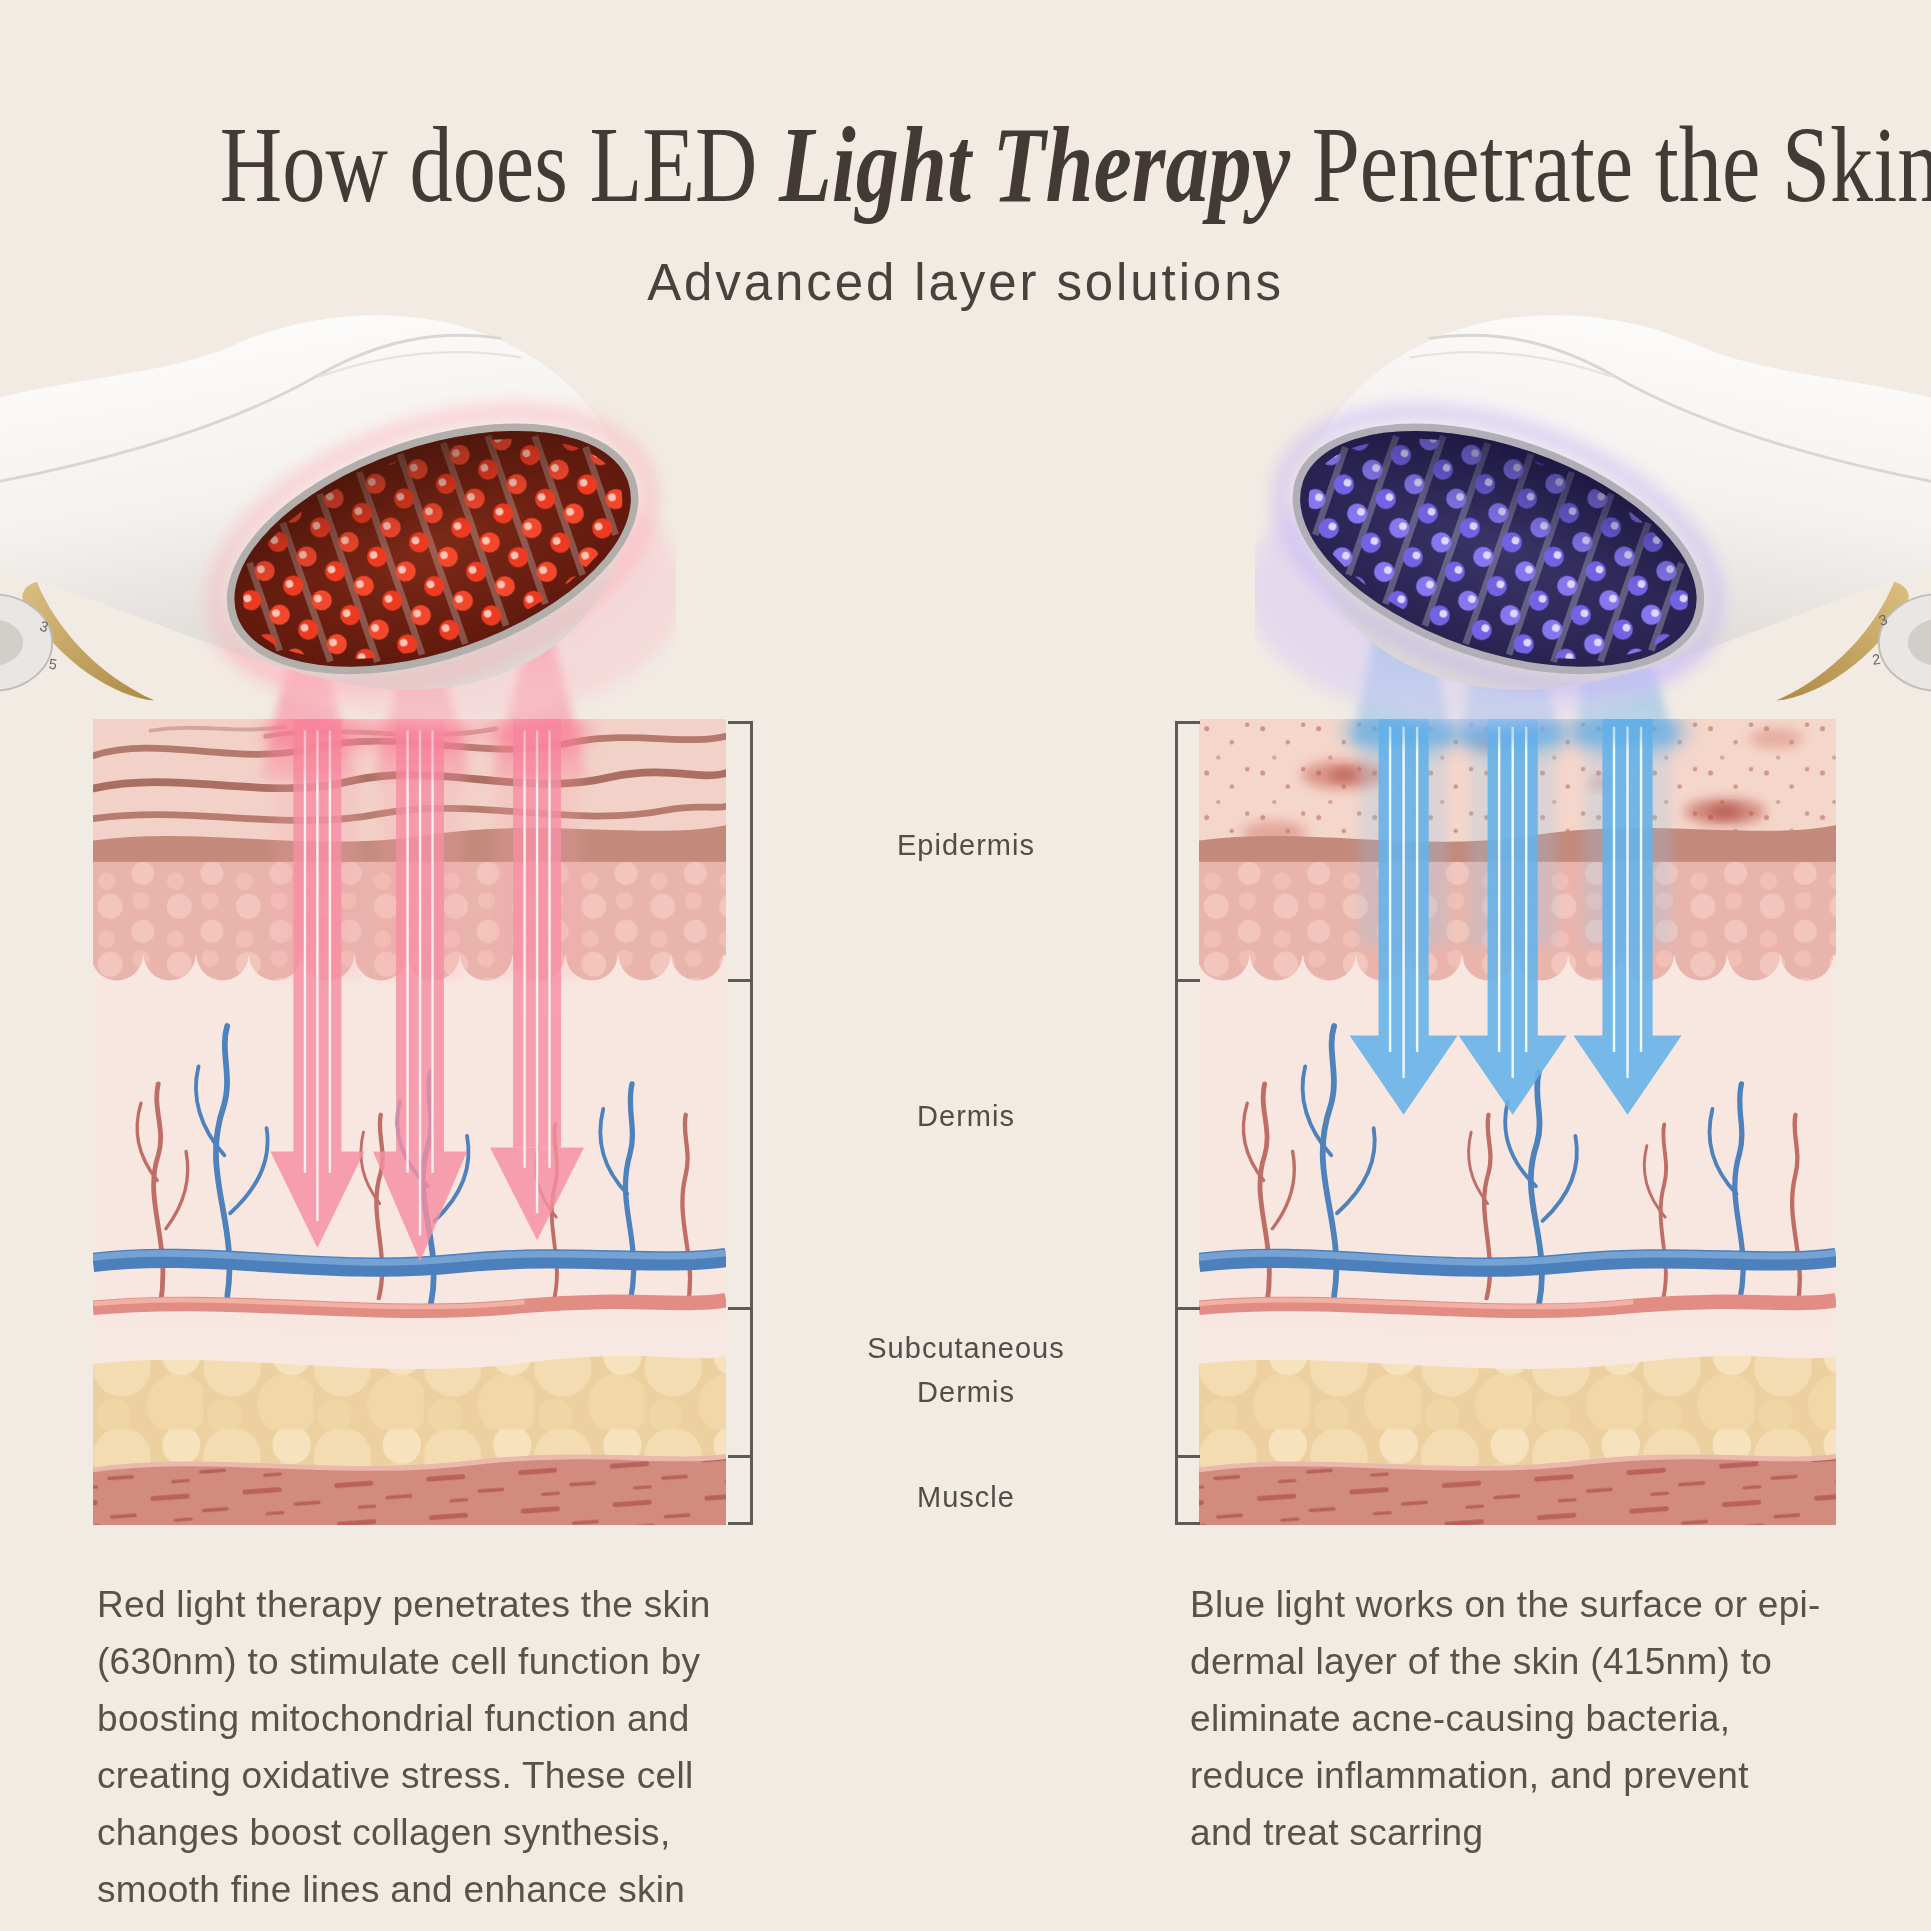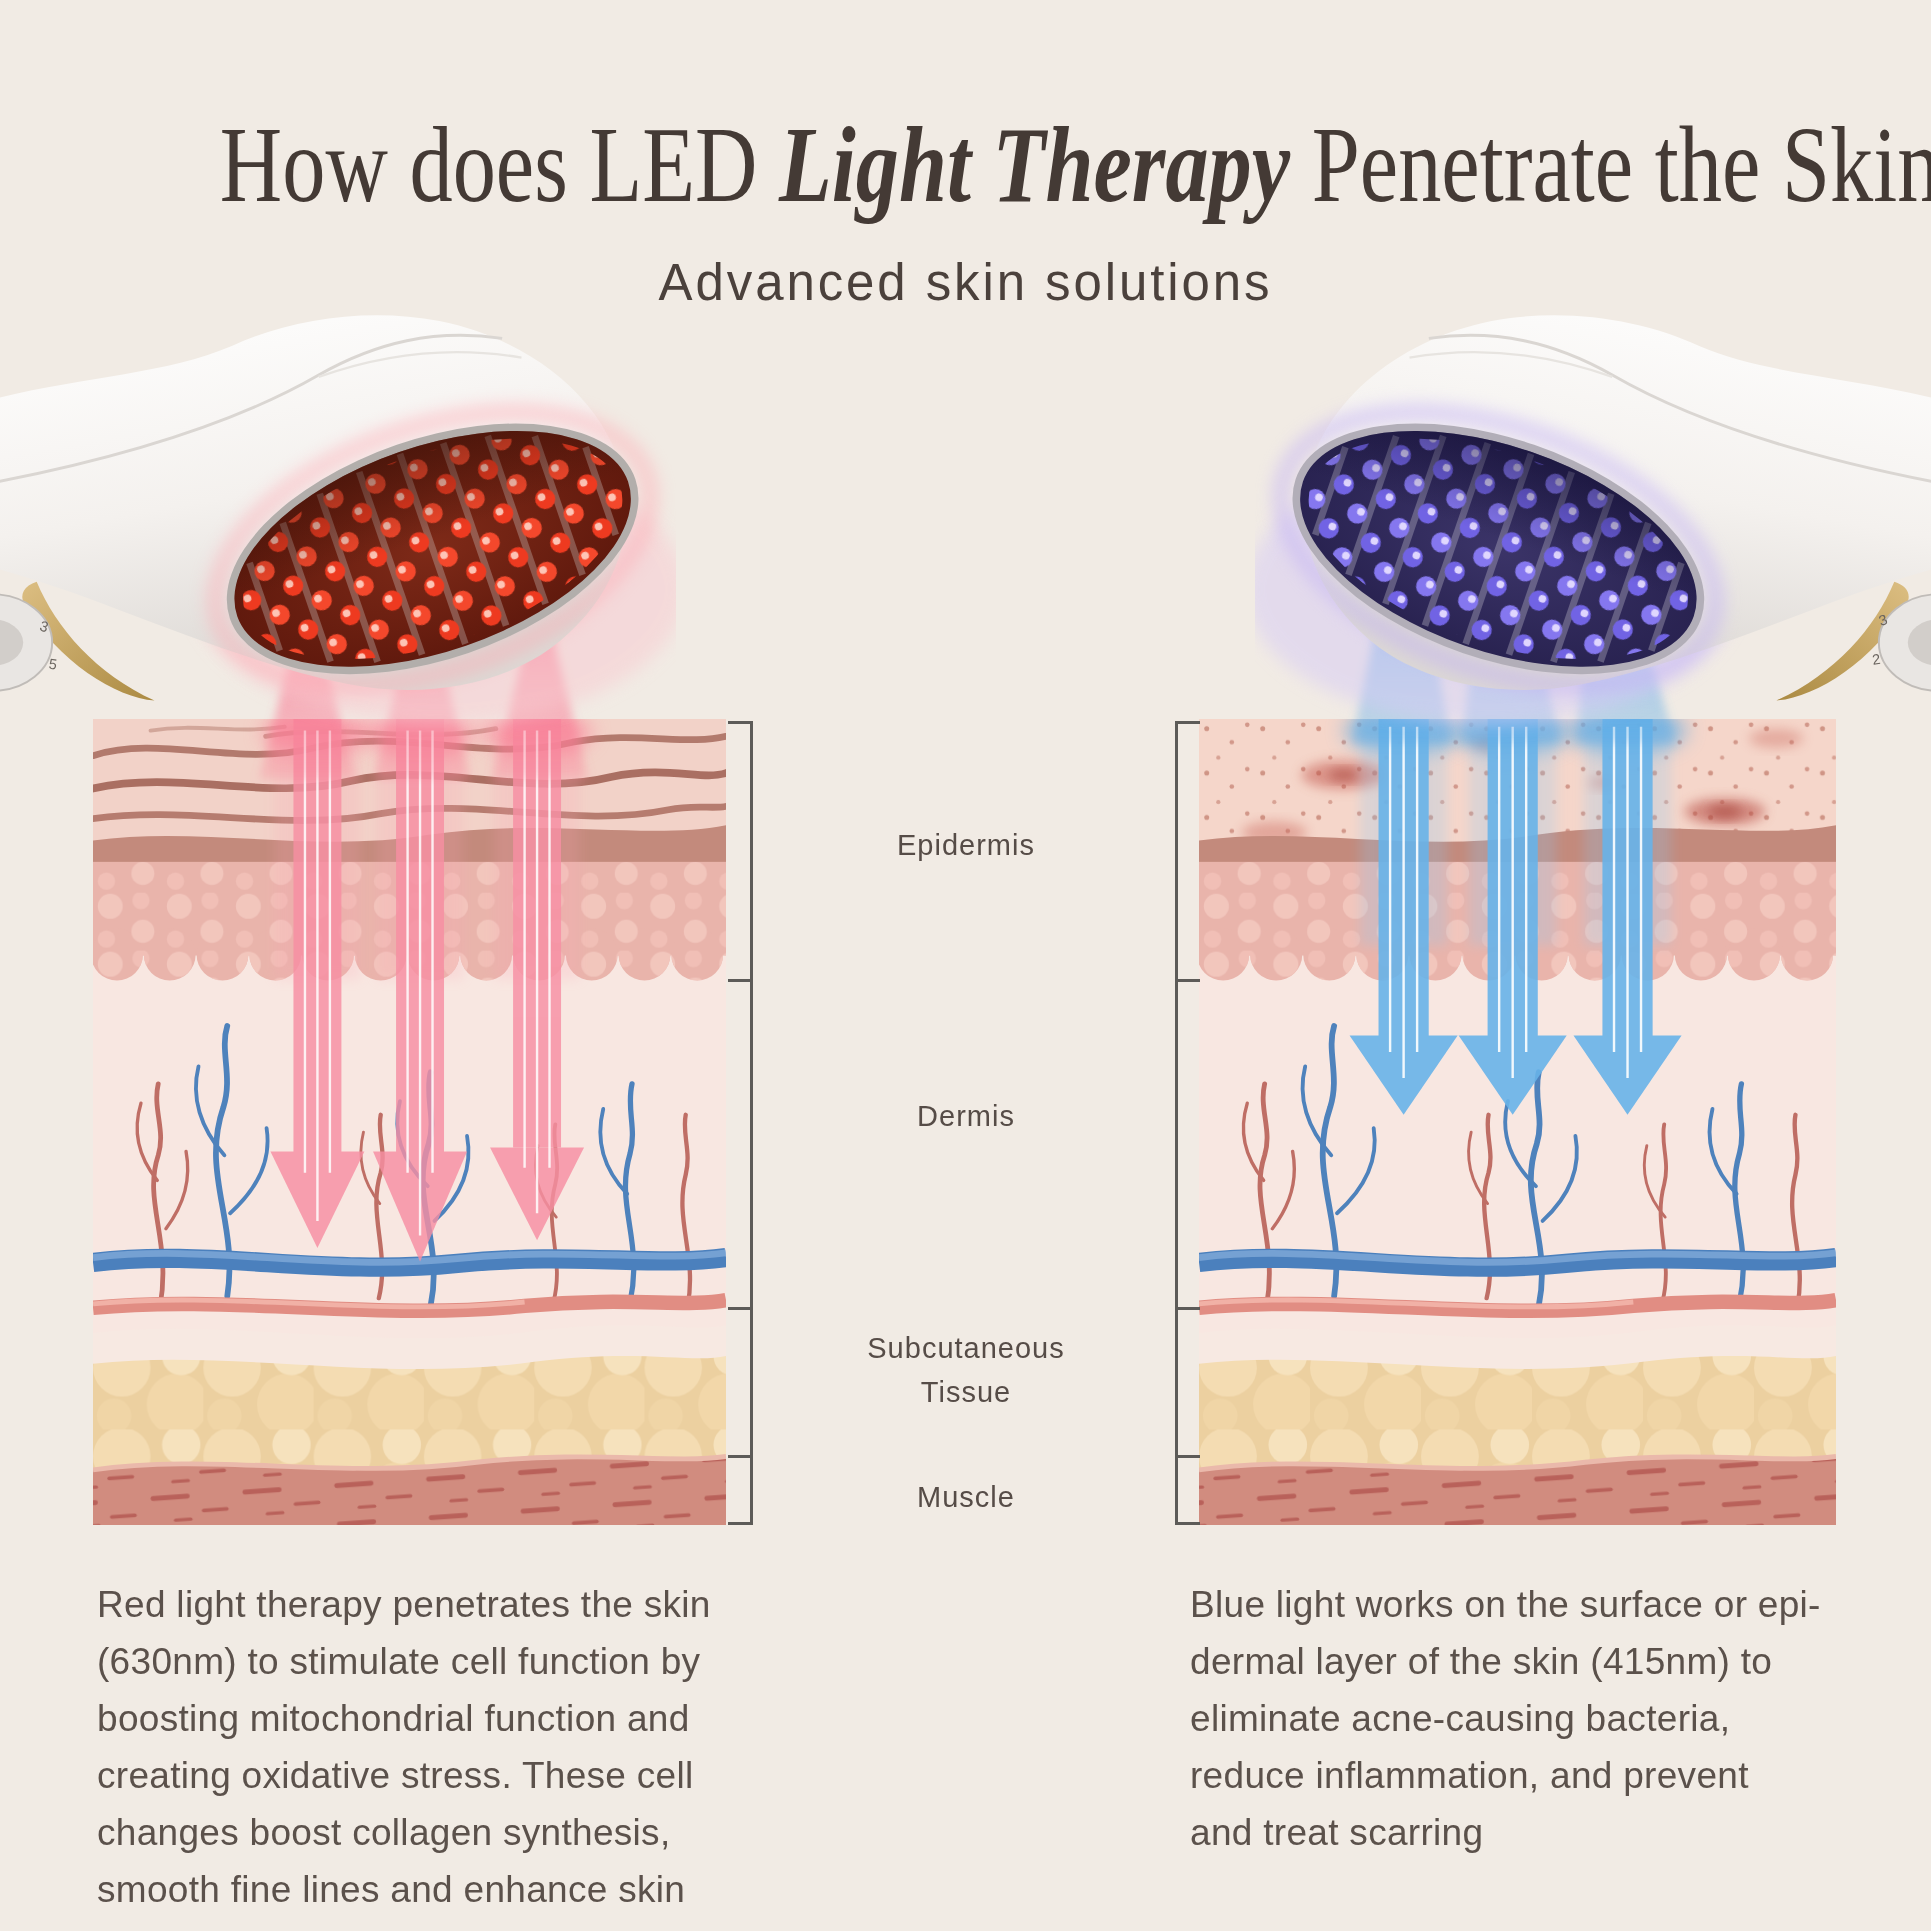--- a/index.html
+++ b/index.html
@@ -34,21 +34,21 @@
 </head>
 <body>
 
 <div class="canvas">
 
   <div class="title">
     <span class="title-scale">
       <span>How does LED </span><span class="title-em">Light Therapy</span><span> Penetrate the Skin?</span>
     </span>
   </div>
-  <div class="subtitle">Advanced skin solutions</div>
+  <div class="subtitle">Advanced layer solutions</div>
 
   <svg class="abs" style="left:93px;top:719px" width="633" height="806" viewBox="0 0 660 835" preserveAspectRatio="none">
     <defs>
       <filter id="bl6L" x="-40%" y="-40%" width="180%" height="180%">
           <feGaussianBlur stdDeviation="6"></feGaussianBlur>
         </filter>
       <filter id="bl10L" x="-60%" y="-60%" width="220%" height="220%">
           <feGaussianBlur stdDeviation="10"></feGaussianBlur>
         </filter>
       <pattern id="cellsL" width="72" height="60" patternUnits="userSpaceOnUse">
@@ -339,21 +339,21 @@
     <div class="tick" style="top:0"></div>
     <div class="tick" style="top:258px"></div>
     <div class="tick" style="top:586px"></div>
     <div class="tick" style="top:734px"></div>
     <div class="tick" style="bottom:0"></div>
   </div>
 
   <div class="llabel" style="top:823px">Epidermis</div>
   <div class="llabel" style="top:1094px">Dermis</div>
   <div class="llabel" style="top:1326px">Subcutaneous
-Tissue</div>
+Dermis</div>
   <div class="llabel" style="top:1475px">Muscle</div>
 
   <svg class="abs" style="left:145px;top:536px" width="541" height="290" viewBox="0 0 560 300">
     <defs>
       <linearGradient id="beamPink" x1="0" y1="0" x2="0" y2="1">
         <stop offset="0" stop-color="#f9758f" stop-opacity=".95"></stop>
         <stop offset="1" stop-color="#f9758f" stop-opacity=".25"></stop>
       </linearGradient>
       <filter id="beamBlurL" x="-30%" y="-30%" width="160%" height="160%">
           <feGaussianBlur stdDeviation="5"></feGaussianBlur>

